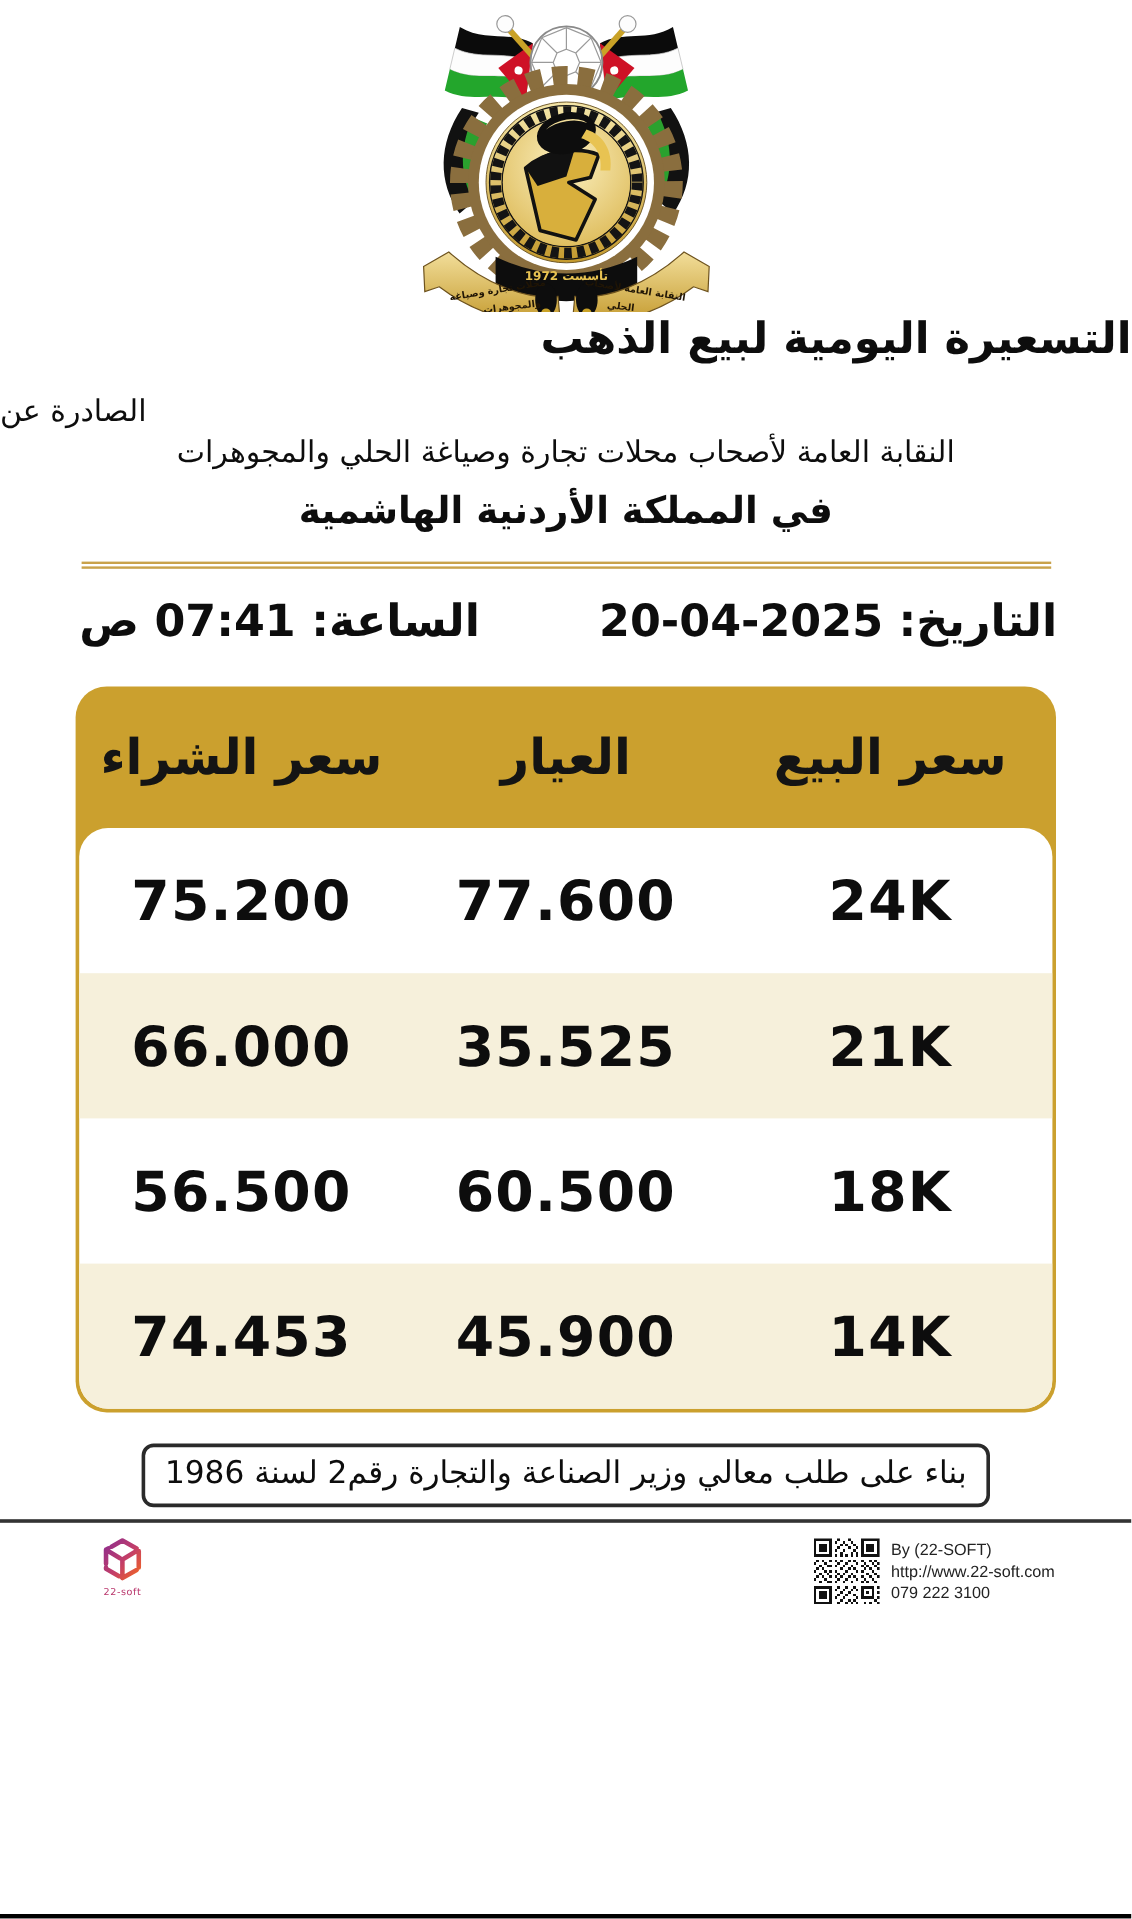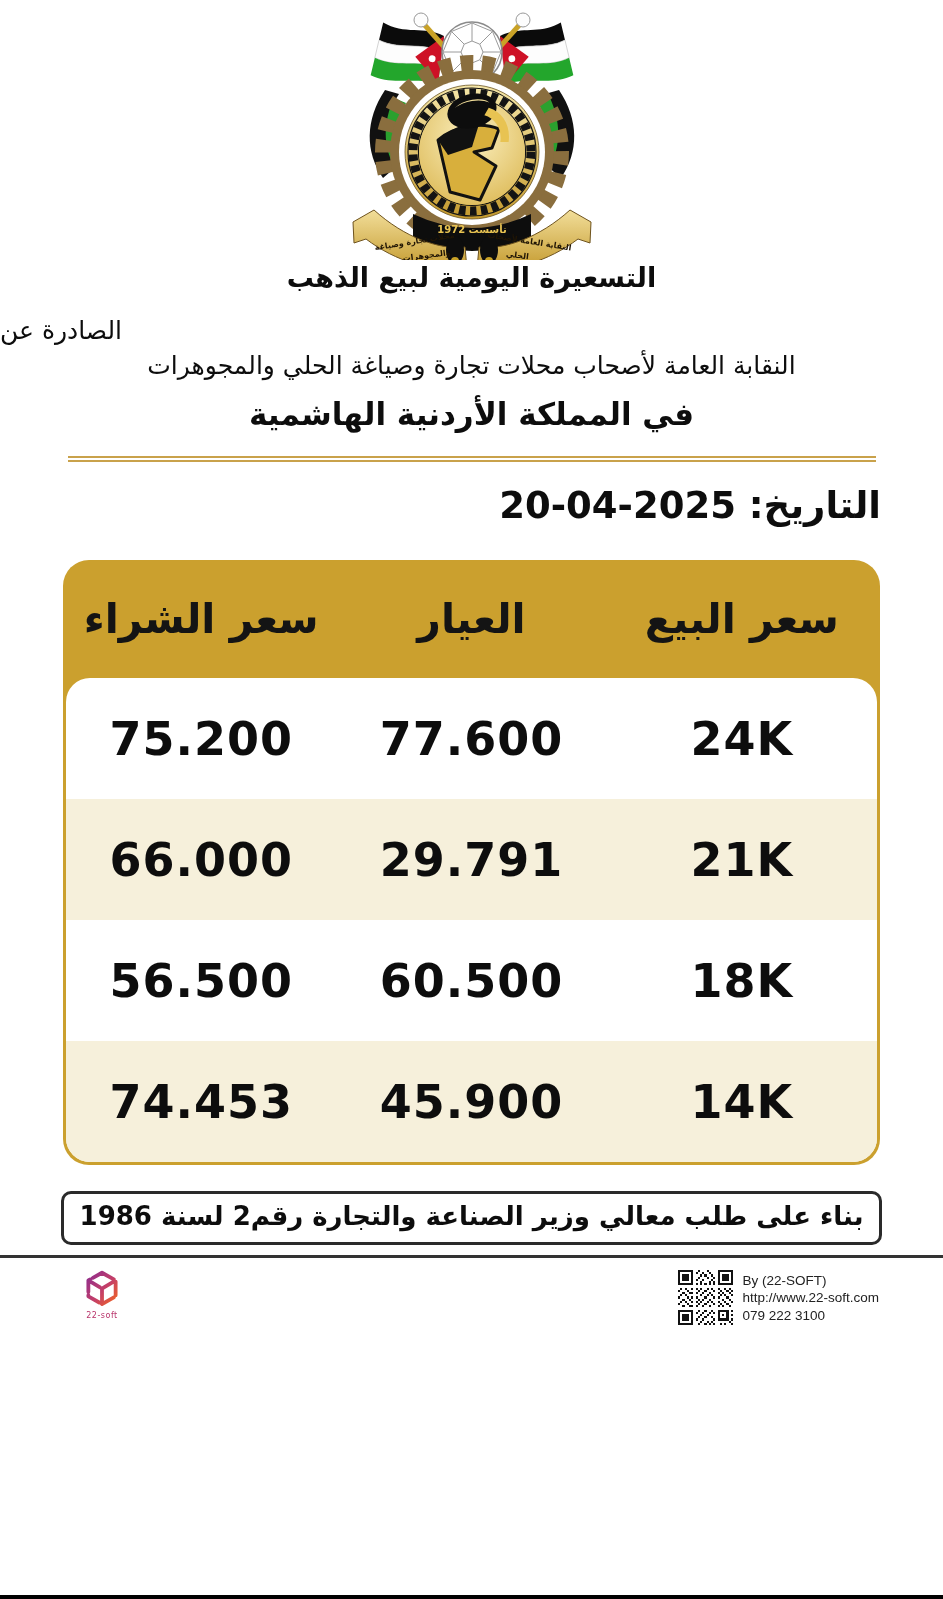--- a/index.html
+++ b/index.html
@@ -4,21 +4,21 @@
 <style>
   html,body{margin:0;padding:0;background:#fff;}
   .page{
     position:relative;width:943px;height:1599px;background:#ffffff;overflow:hidden;
     font-family:"DejaVu Sans",sans-serif;color:#0d0d0d;
   }
   
   .logo-wrap{display:flex;justify-content:center;}
   .logo-wrap svg{width:252px;height:260px;}
   
-  .title{direction:rtl;text-align:center;font-size:27px;font-weight:bold;line-height:1.3;margin-top:0;}
+  .title{direction:rtl;font-size:36px;font-weight:bold;line-height:1.3;margin-top:0;}
   .issued{direction:rtl;text-align:left;font-size:25px;font-weight:500;line-height:1.3;margin-top:20px;}
   .org{direction:rtl;text-align:center;font-size:25px;font-weight:500;line-height:1.3;margin-top:2px;}
   .country{direction:rtl;text-align:center;font-size:31px;font-weight:600;line-height:1.3;margin-top:12px;}
   .divider-gold{width:808px;margin:22px auto 0;height:2px;
     border-top:2px solid #C9A24B;border-bottom:2px solid #C9A24B;}
   
   .datetime-row{direction:rtl;display:flex;justify-content:space-between;align-items:baseline;
     padding:0 62px 0 66px;margin-top:20px;font-size:37px;font-weight:bold;line-height:1.3;}
   .dt-item span{white-space:nowrap;}
   
@@ -26,21 +26,21 @@
     padding:0 3px 3px;box-sizing:border-box;}
   .thead{direction:rtl;display:flex;align-items:center;height:118px;
     font-size:41px;font-weight:bold;color:#141414;}
   .cell{flex:1;text-align:center;}
   .tbody{background:#ffffff;border-radius:24px;overflow:hidden;}
   .trow{direction:rtl;display:flex;align-items:center;height:121px;font-size:46px;font-weight:bold;}
   .trow.alt{background:#F6F0DB;}
   .num{direction:ltr;unicode-bidi:embed;letter-spacing:1px;}
   
   .note-box{direction:rtl;width:fit-content;margin:26px auto 0;border:3px solid #2a2a2a;
-    border-radius:10px;padding:5px 16px 7px;font-size:26px;font-weight:700;line-height:1.35;}
+    border-radius:10px;padding:5px 16px 7px;font-size:26px;font-weight:400;line-height:1.35;}
   
   .footer-rule{margin-top:10px;border-top:3.5px solid #333;width:100%;}
   .footer{display:flex;justify-content:space-between;align-items:flex-start;padding:12px 64px 0 74px;}
   .soft-logo{display:flex;flex-direction:column;align-items:center;width:56px;}
   .soft-logo svg{width:38px;height:40px;}
   .soft-logo .soft-text{font-size:8px;color:#B8336A;margin-top:1px;letter-spacing:.5px;}
   .qr-block{display:flex;gap:9px;align-items:center;}
   .qr-block svg{width:55px;height:55px;}
   .credit-lines{font-family:"Liberation Sans",sans-serif;font-size:13.5px;line-height:1.32;color:#222;padding-top:2px;}
   .bottom-edge{position:absolute;left:0;right:0;bottom:0;height:4px;background:#000;}
@@ -148,37 +148,41 @@
   <div class="org">النقابة العامة لأصحاب محلات تجارة وصياغة الحلي والمجوهرات</div>
   <div class="country">في المملكة الأردنية الهاشمية</div>
 
   <div class="divider-gold"></div>
 
   <div class="datetime-row">
     <div class="dt-item">
       <span>التاريخ:</span>
       <span class="num">20-04-2025</span>
     </div>
+    <div class="dt-item">
+      <span>الساعة:</span>
+      <span>07:41 ص</span>
+    </div>
   </div>
 
   <div class="table-card">
     <div class="thead">
       <div class="cell">سعر البيع</div>
       <div class="cell">العيار</div>
       <div class="cell">سعر الشراء</div>
     </div>
     <div class="tbody">
       <div class="trow">
         <div class="cell num">24K</div>
         <div class="cell num">77.600</div>
         <div class="cell num">75.200</div>
       </div>
       <div class="trow alt">
         <div class="cell num">21K</div>
-        <div class="cell num">29.791</div>
+        <div class="cell num">35.525</div>
         <div class="cell num">66.000</div>
       </div>
       <div class="trow">
         <div class="cell num">18K</div>
         <div class="cell num">60.500</div>
         <div class="cell num">56.500</div>
       </div>
       <div class="trow alt">
         <div class="cell num">14K</div>
         <div class="cell num">45.900</div>

